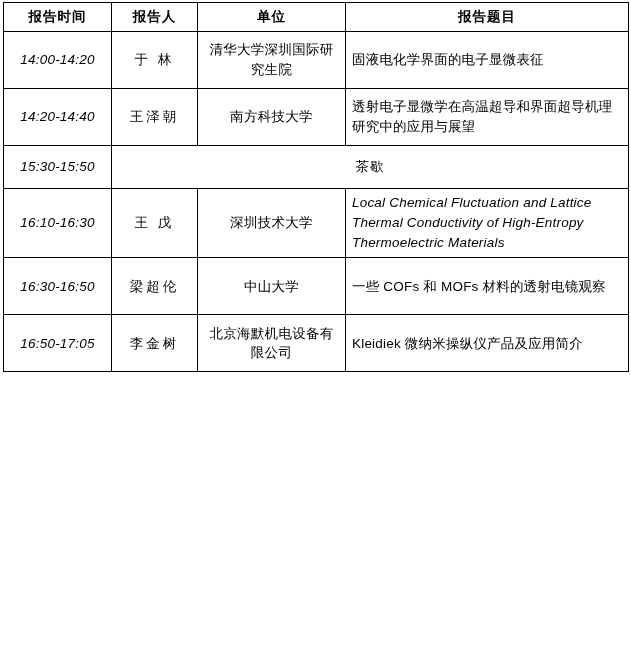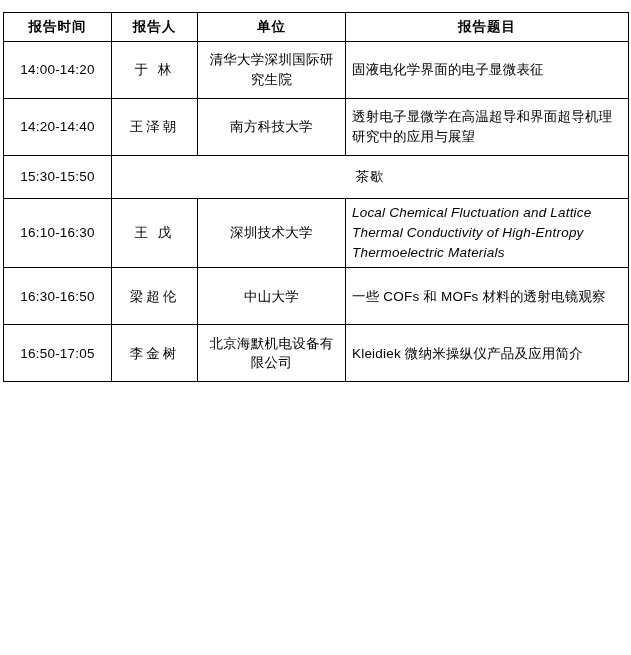--- a/index.html
+++ b/index.html
@@ -10,21 +10,21 @@
   body {
     width: 631px;
     height: 655px;
     font-family: "Liberation Sans", sans-serif;
     color: #000000;
     overflow: hidden;
   }
   .schedule-wrap {
     width: 598px;
     box-sizing: border-box;
-    padding: 12px 3px 2px 3px;
+    padding: 2px 3px 2px 3px;
   }
   table.schedule {
     width: 625px;
     border-collapse: collapse;
     table-layout: fixed;
   }
   table.schedule td, table.schedule th {
     border: 1px solid #000000;
     padding: 4px 6px;
     vertical-align: middle;
@@ -41,20 +41,21 @@
     font-weight: bold;
     font-size: 14px;
     letter-spacing: 1px;
     padding: 9px 4px;
   }
   td.time {
     text-align: center;
     white-space: nowrap;
     font-size: 13.5px;
     letter-spacing: 0.2px;
+    font-style: italic;
   }
   td.speaker {
     text-align: center;
     letter-spacing: 3px;
     padding-left: 8px;
   }
   td.org {
     text-align: center;
     letter-spacing: 0.3px;
   }

